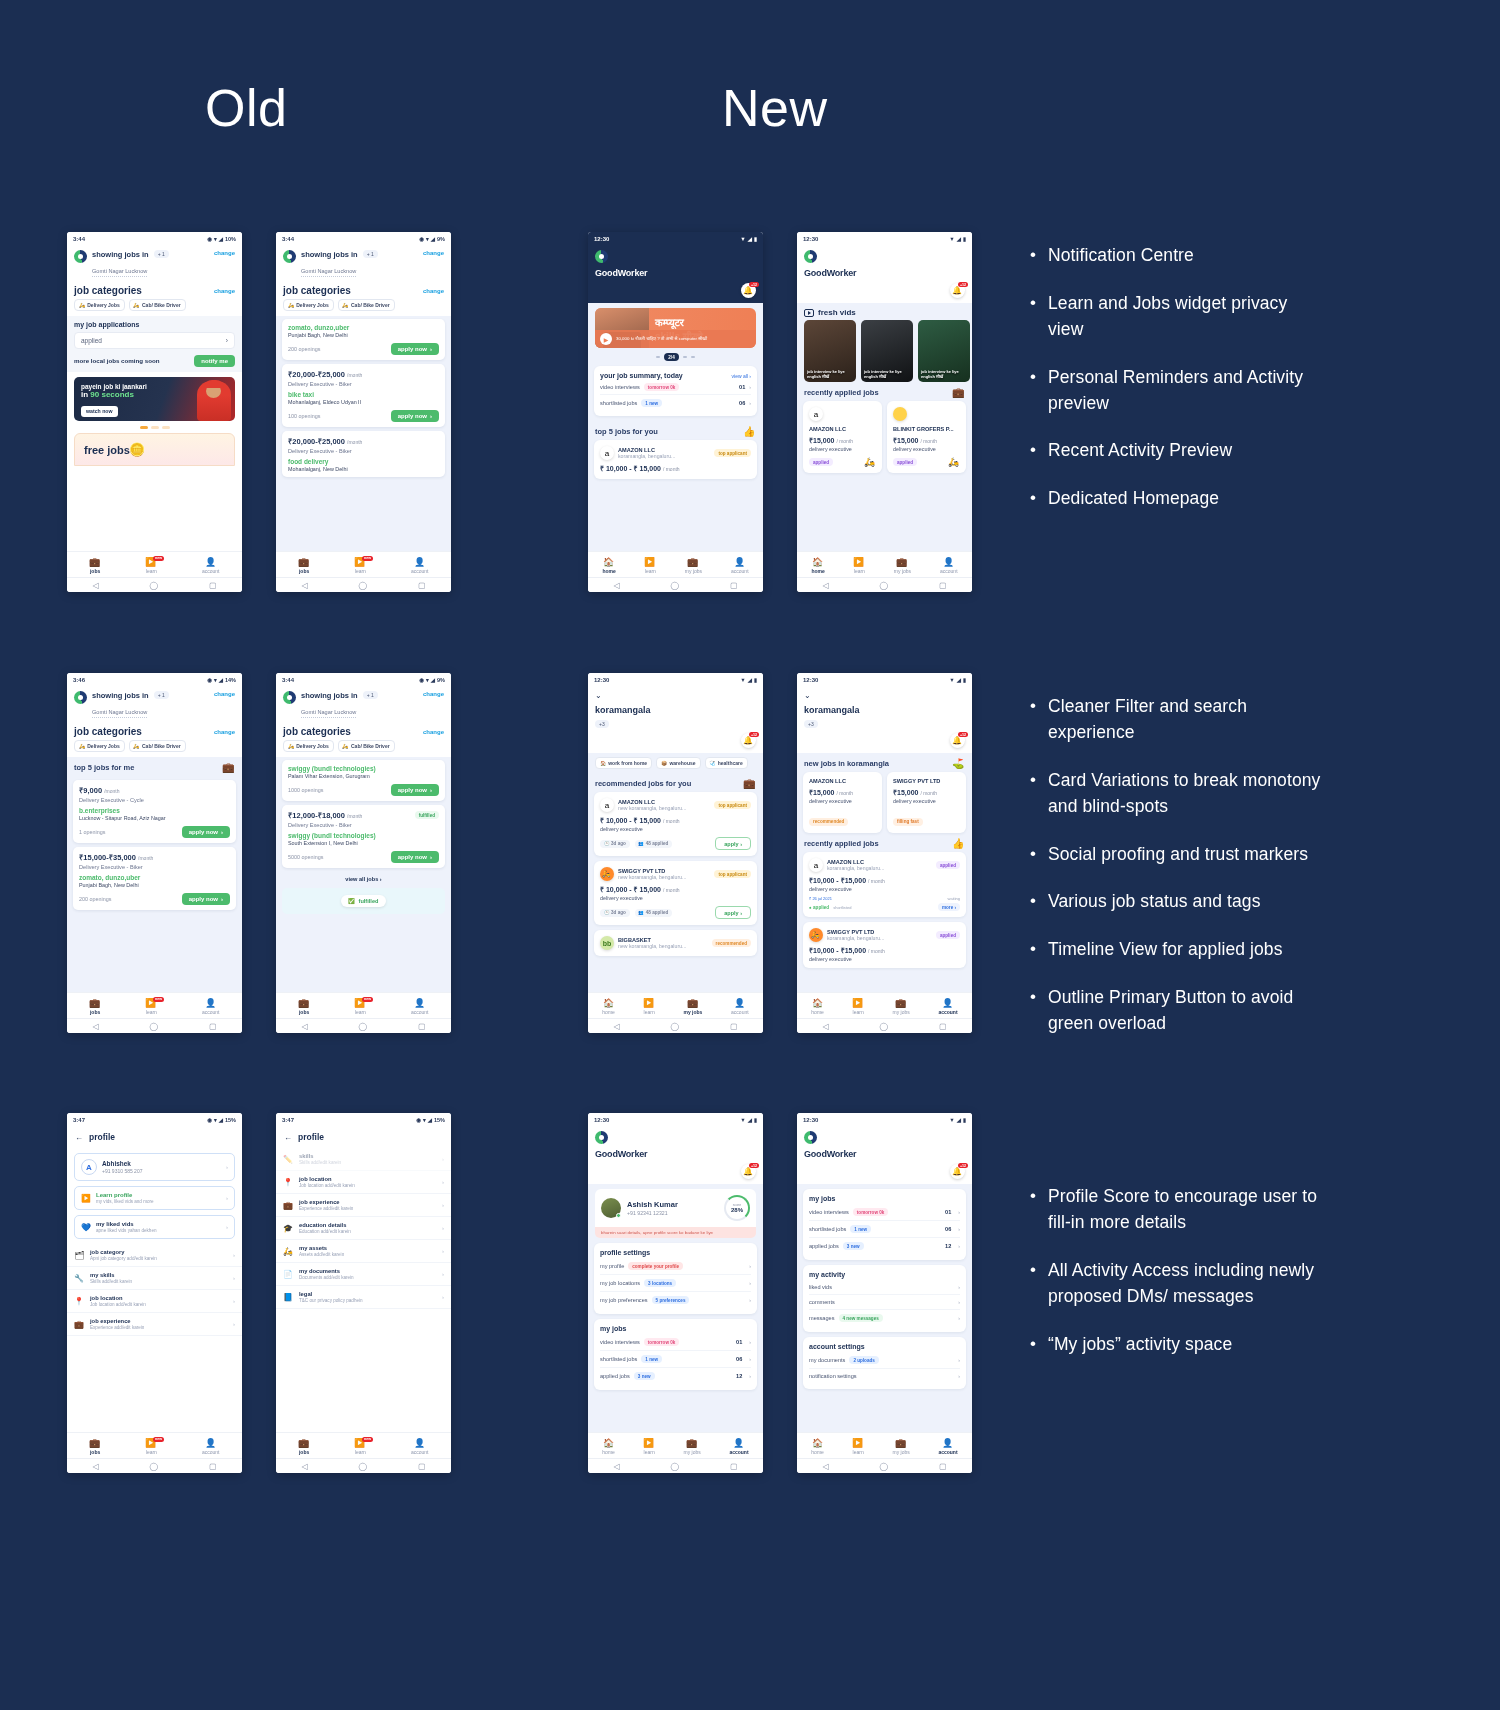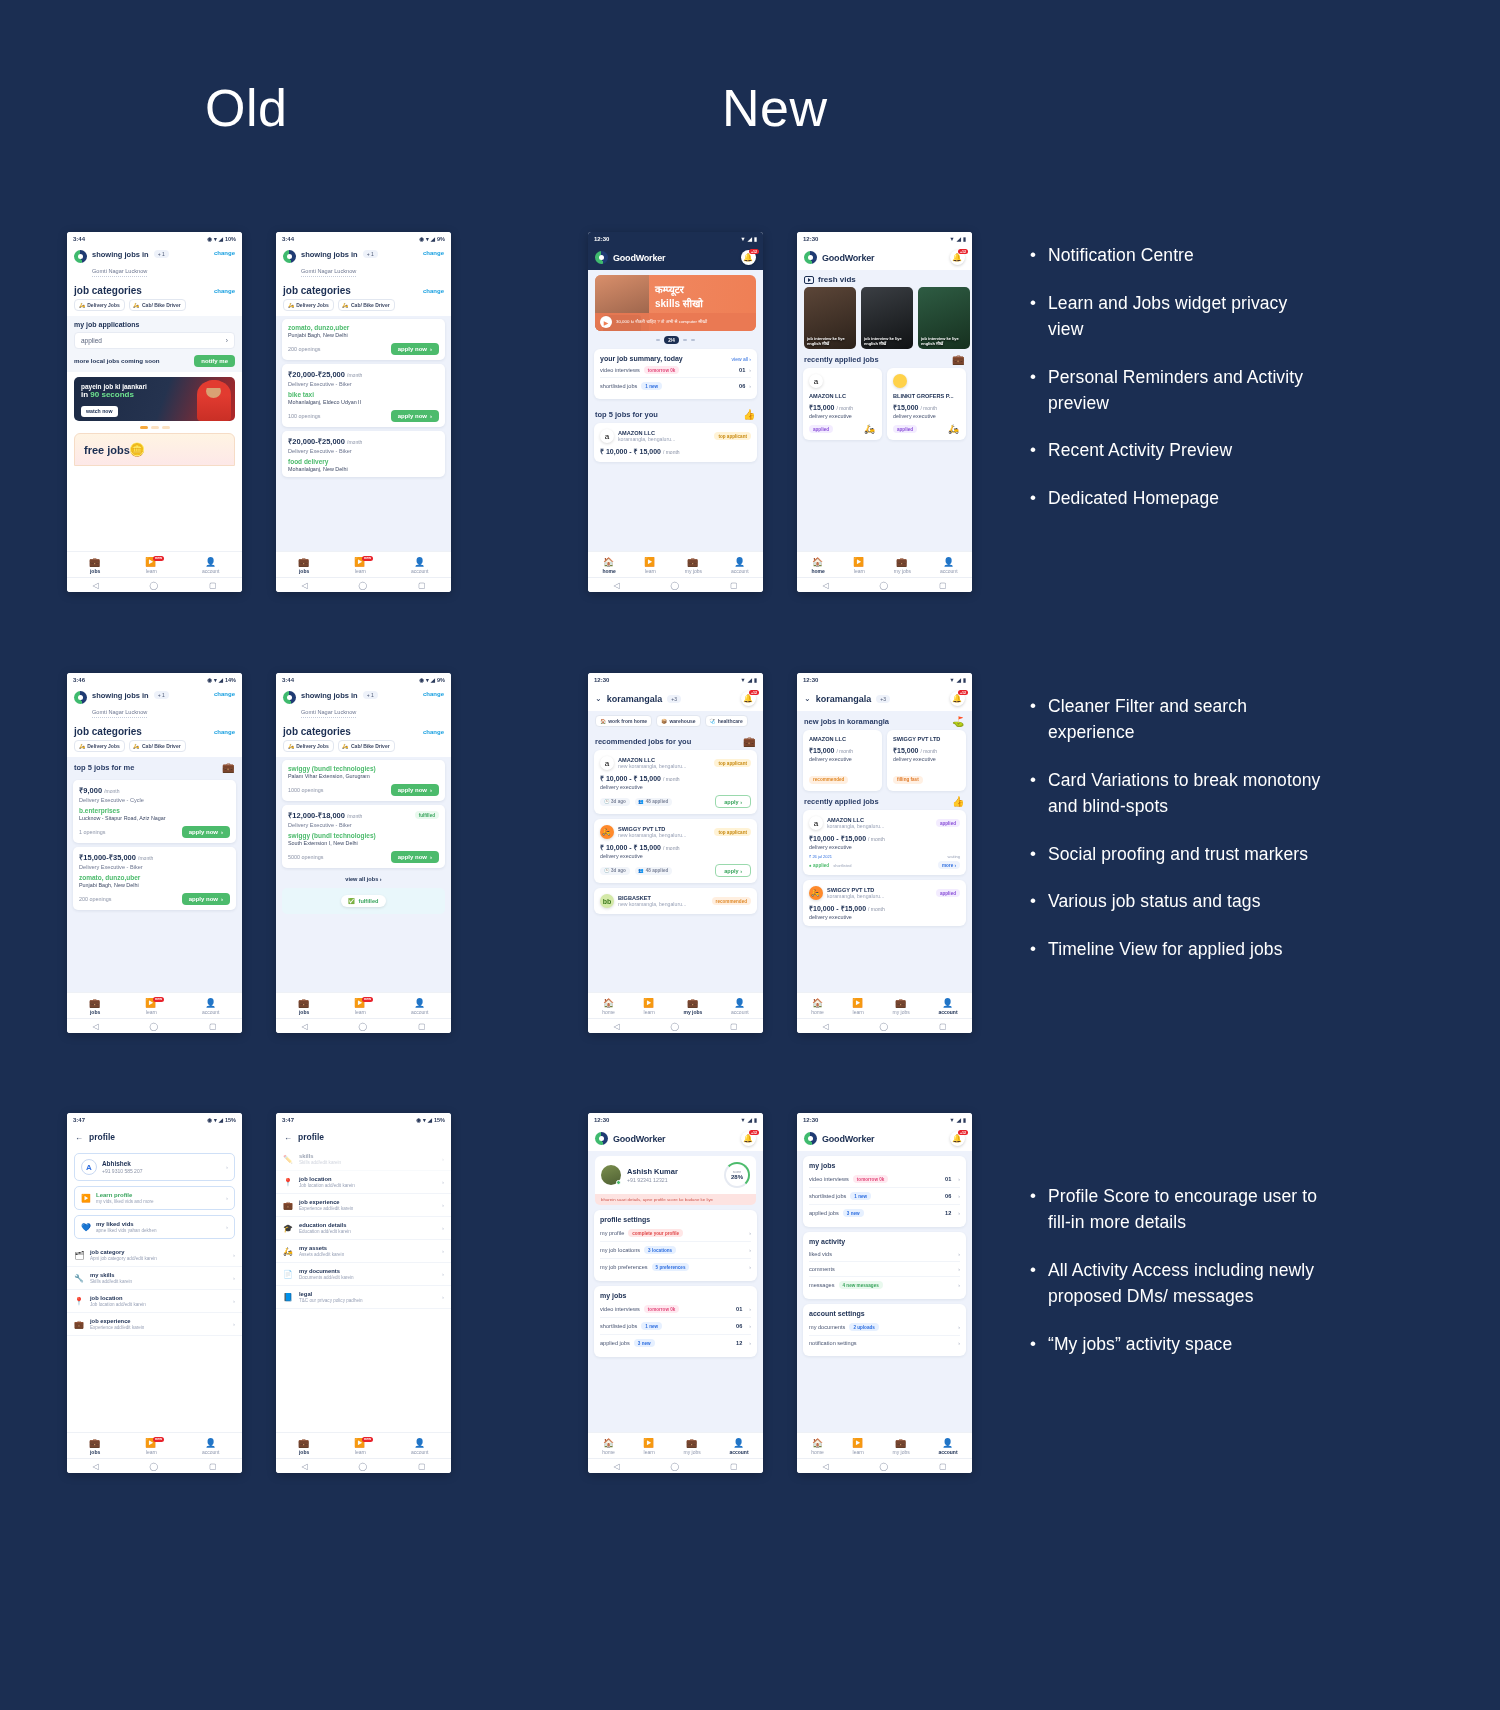--- a/index.html
+++ b/index.html
@@ -64,22 +64,22 @@
   .tab .tlabel { font-size: 5px; color: #8e97ad; }
   .tab.active .tlabel { color: #1b2e52; font-weight: 700; }
   .tab .badge {
     position: absolute; top: -2px; right: -7px;
     background: #e8222b; color: #fff; font-size: 3.6px;
     border-radius: 4px; padding: 0.5px 2px; font-weight: 700;
   }
 
   
   .app-head {
-    display: flex; align-items: center; gap: 5px;
-    padding: 5px 7px; background: #fff;
+    display: flex; align-items: flex-start; gap: 5px;
+    padding: 5px 7px; background: #fff; flex-direction: column;
   }
   .logo-dot {
     width: 13px; height: 13px; border-radius: 50%;
     background: conic-gradient(#1f3b73 0 45%, #3fba6e 45% 100%);
     position: relative; flex: 0 0 auto;
   }
   .logo-dot::after {
     content: ""; position: absolute; inset: 4px;
     background: #fff; border-radius: 50%;
   }
@@ -180,21 +180,21 @@
   .dots i.on { background: #f7a93b; }
   .freejobs {
     margin: 0 7px; background: linear-gradient(180deg,#fff4e3,#fde8e8);
     border: 1px solid #f6dcc6; border-radius: 6px 6px 0 0;
     padding: 8px 9px; display: flex; align-items: center; justify-content: flex-start;
   }
   .freejobs span { font-size: 11px; font-weight: 700; color: #1b2e52; }
 
   
   .vid-hero {
-    margin: 5px 7px; height: 56px; border-radius: 6px; overflow: hidden;
+    margin: 5px 7px; height: 40px; border-radius: 6px; overflow: hidden;
     background: linear-gradient(100deg,#f08a63,#ef7f55); position: relative;
     display: flex; align-items: stretch;
   }
   .vid-hero .ph {
     width: 54px; background: linear-gradient(160deg,#d98f6b,#8d5a44);
     position: relative;
   }
   .vid-hero .ph::after{
     content:""; position:absolute; left:8px; bottom:0; width:38px; height:16px;
     background:#1b1b1b; border-radius:3px 3px 0 0;
@@ -1032,20 +1032,21 @@
     <span>▢</span>
   </div>
 </div>
 
 <ul class="bullets" id="bullets-2">
   <li>Cleaner Filter and search experience</li>
   <li>Card Variations to break monotony and blind-spots</li>
   <li>Social proofing and trust markers</li>
   <li>Various  job status and tags</li>
   <li>Timeline View for applied jobs</li>
+  <li>Outline Primary Button to avoid green overload</li>
 </ul>
 
 <div class="phone phone-w" style="left:67px; top:1113px; height:360px;">
   <div class="statusbar">
     <span>3:47</span>
     <span class="sb-icons">
         <i>◉</i>
         <i>▾</i>
         <i>◢</i>
         <i>15%</i>

